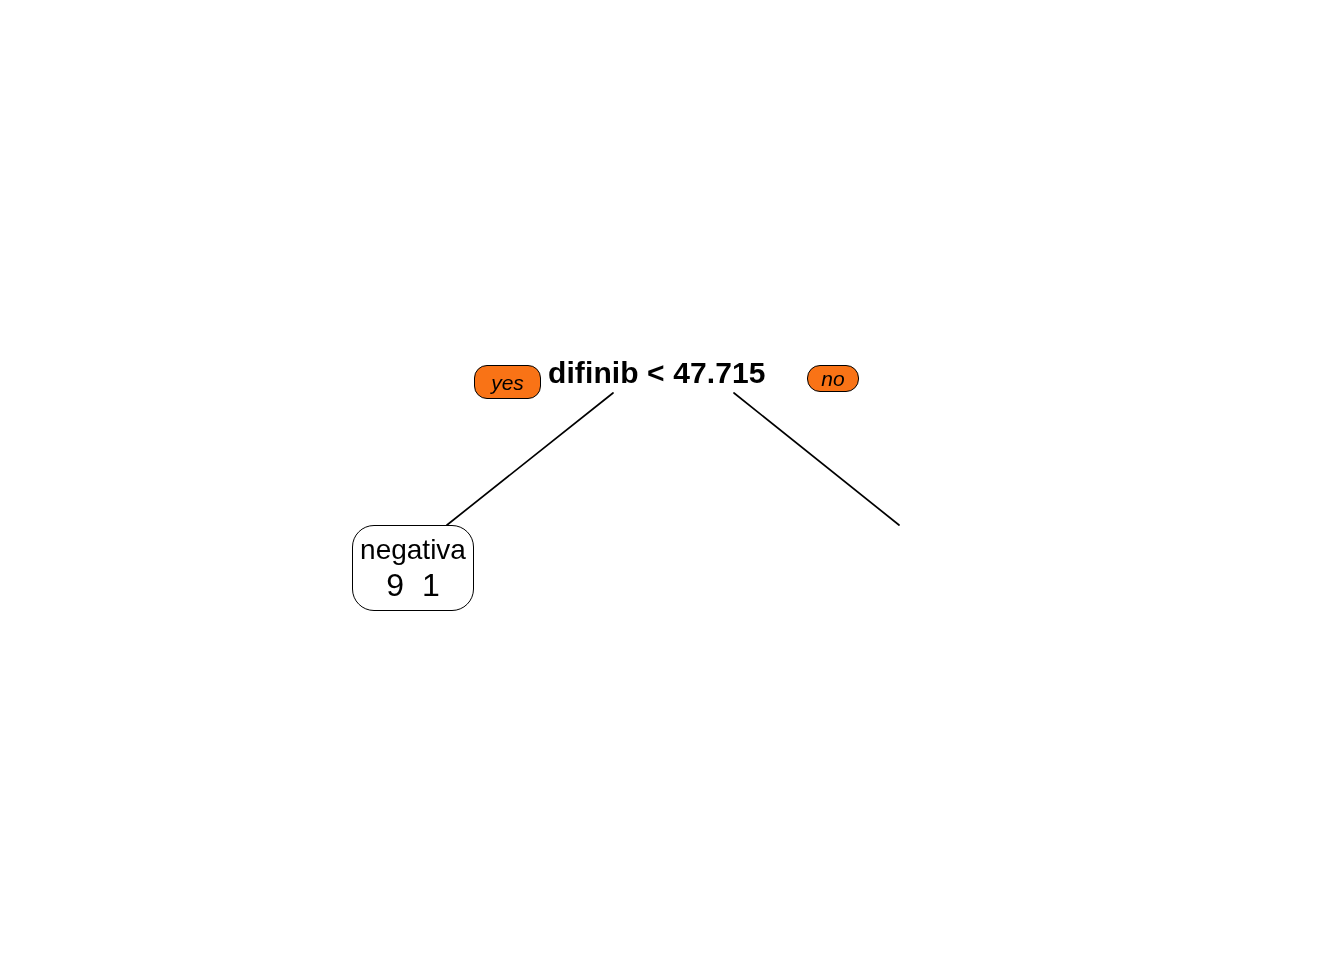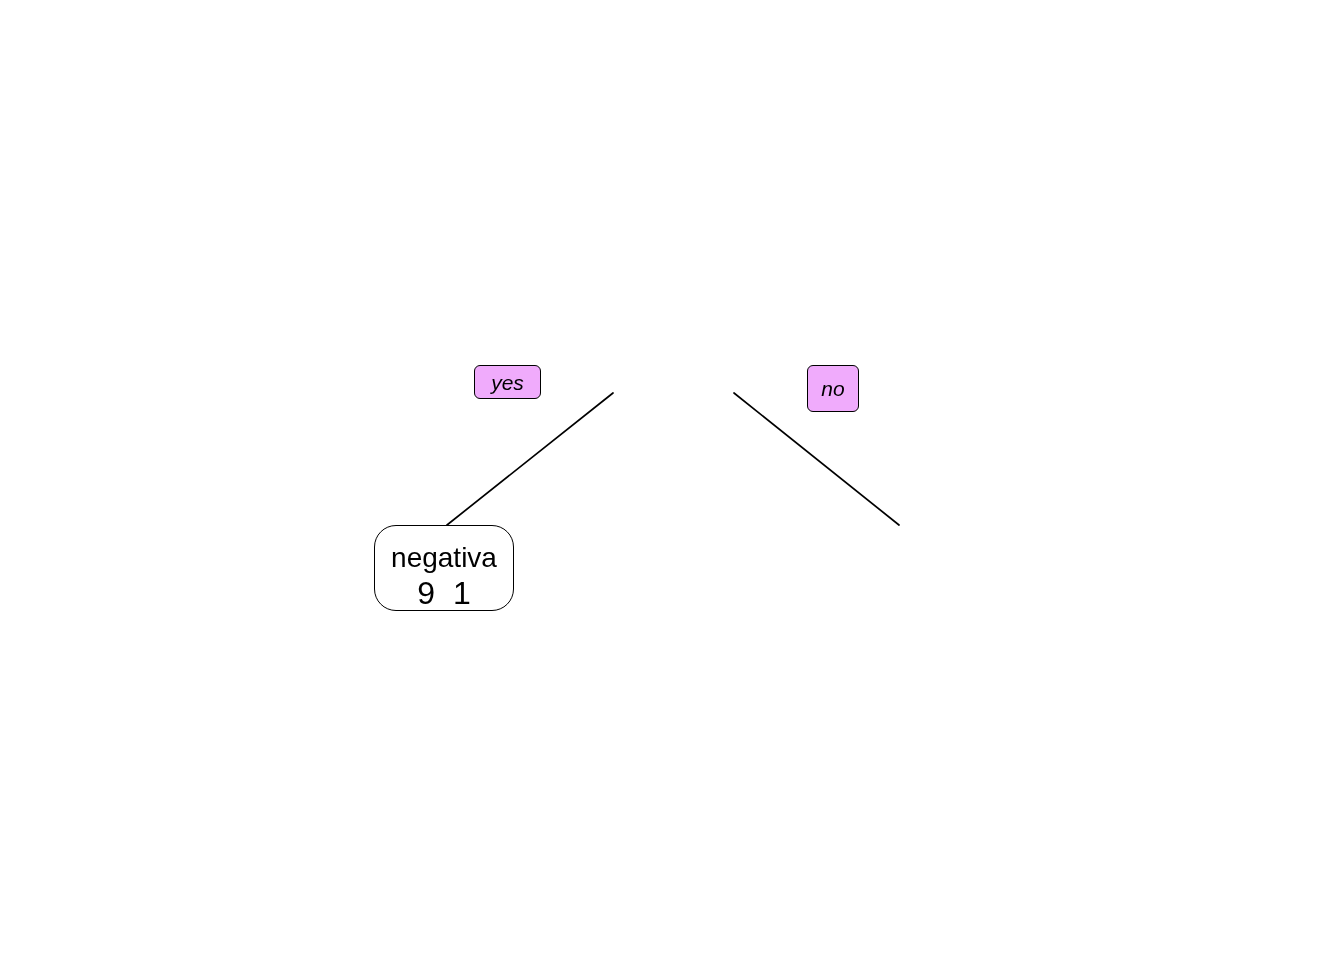--- a/index.html
+++ b/index.html
@@ -38,62 +38,61 @@
     letter-spacing: 0.1px;
     white-space: nowrap;
     line-height: 36px;
   }
 
   
   .branch-tag {
     position: absolute;
     box-sizing: border-box;
     border: 1.6px solid #000000;
-    border-radius: 6px;
-    background: #f0abfc;
+    border-radius: 13px;
+    background: #f97316;
     font-style: italic;
     font-size: 21px;
     color: #000000;
     display: flex;
     align-items: center;
     justify-content: center;
     line-height: 1;
   }
   .branch-tag.yes {
     left: 474px;
     top: 365px;
     width: 67px;
     height: 34px;
   }
   .branch-tag.no {
     left: 807px;
     top: 365px;
     width: 52px;
-    height: 47px;
+    height: 27px;
   }
 
   
   .leaf {
     position: absolute;
     box-sizing: border-box;
     border: 1.8px solid #000000;
     border-radius: 22px;
     background: #ffffff;
     display: flex;
     flex-direction: column;
     align-items: center;
     justify-content: center;
     color: #000000;
   }
   .leaf.left {
-    left: 374px;
+    left: 352px;
     top: 525px;
-    width: 140px;
+    width: 122px;
     height: 86px;
-    justify-content: flex-end;
   }
   .leaf.right {
     left: 832px;
     top: 525px;
     width: 136px;
     height: 86px;
   }
   .leaf-class {
     font-size: 28px;
     line-height: 32px;
@@ -109,20 +108,21 @@
 </head>
 <body>
 
 <div id="canvas">
 
   <svg id="edges" viewBox="0 0 1344 960" width="1344" height="960" xmlns="http://www.w3.org/2000/svg">
     <line x1="613" y1="393" x2="447" y2="525" stroke="#000000" stroke-width="1.7" stroke-linecap="round"></line>
     <line x1="734" y1="393" x2="899" y2="525" stroke="#000000" stroke-width="1.7" stroke-linecap="round"></line>
   </svg>
 
+  <div class="split-label">difinib &lt; 47.715</div>
 
   <div class="branch-tag yes">
     <span>yes</span>
   </div>
 
   <div class="branch-tag no">
     <span>no</span>
   </div>
 
   <div class="leaf left">

